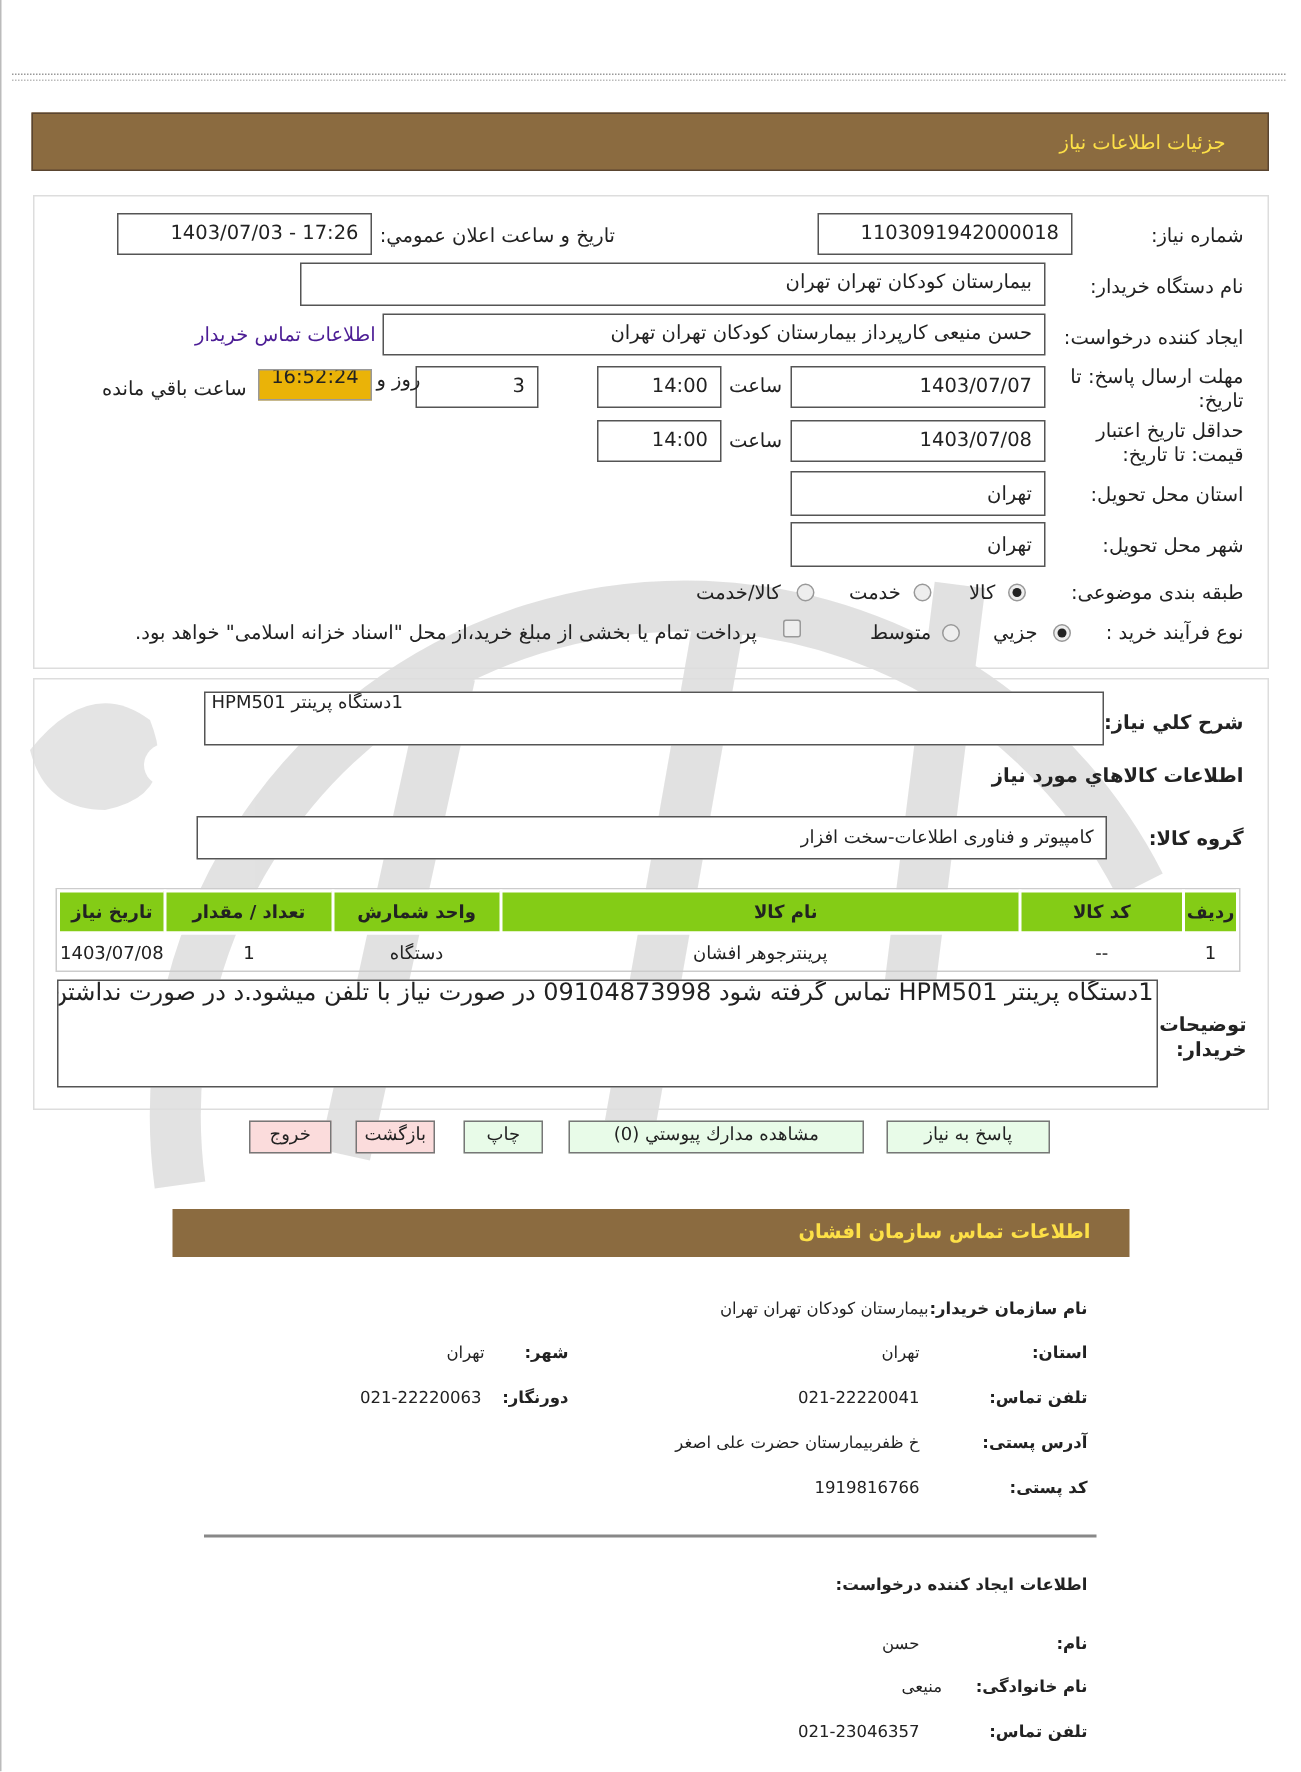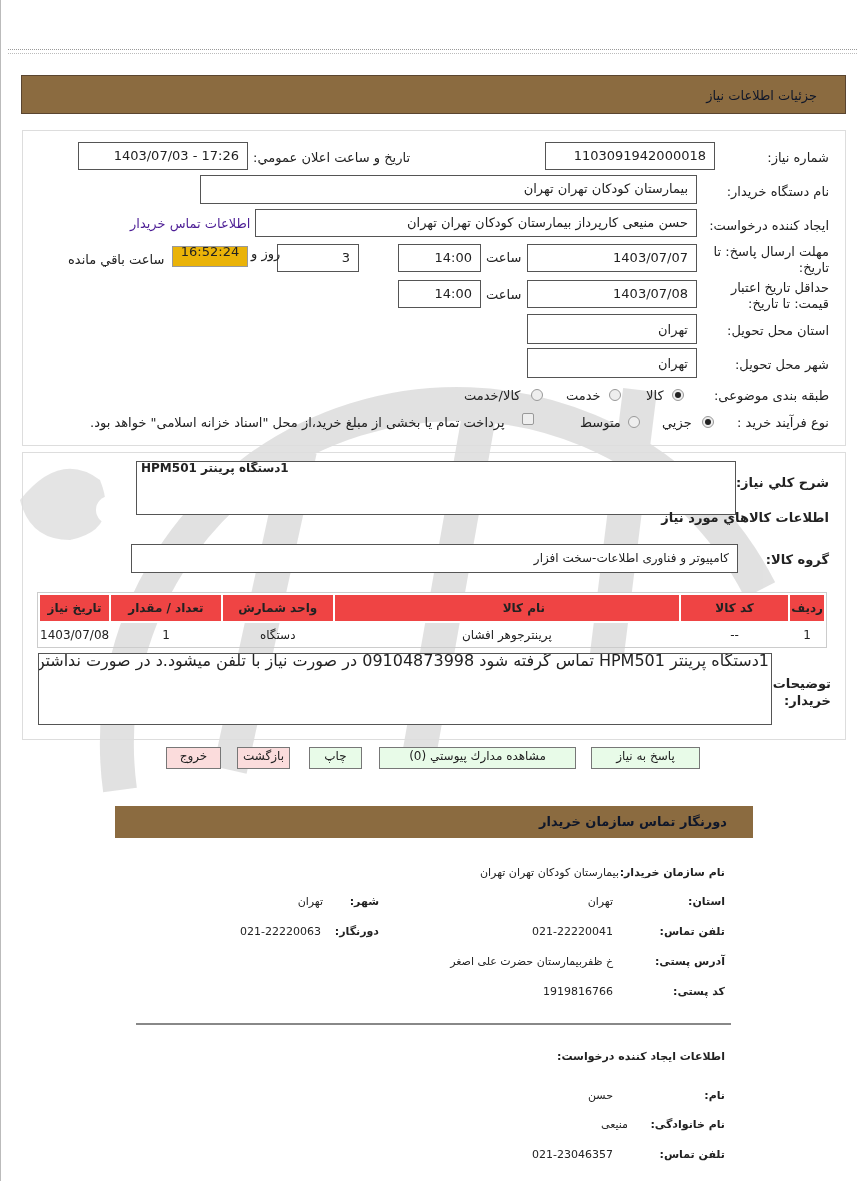--- a/index.html
+++ b/index.html
@@ -2,34 +2,34 @@
 <html><head>
 <meta charset="utf-8">
 <style>
   html, body { margin:0; padding:0; background:#fff; }
   body { width:867px; height:1181px; position:relative; overflow:hidden;
          font-family:"DejaVu Sans", sans-serif; font-size:12px; color:#222; }
   .abs { position:absolute; }
   .left-rule { left:0; top:0; width:1px; height:1181px; background:#bbb; }
   .top-rule { left:8px; top:49px; width:849px; height:3px;
               border-top:1px dotted #999; border-bottom:1px dotted #bbb; }
-  .brown-bar { background:#8B6B40; color:#0f172a; }
+  .brown-bar { background:#8B6B40; color:#fde047; }
   .header1 { left:21px; top:75px; width:825px; height:39px; border:1px solid #5a4530;
              box-sizing:border-box; }
   .header1 span { position:absolute; right:28px; top:12px; font-size:13px; }
   .panel { border:1px solid #ddd; box-sizing:border-box; background:transparent; }
   .lbl { font-size:13px; color:#222; white-space:nowrap; direction:rtl; text-align:right; }
   .box { border:1px solid #555; box-sizing:border-box; background:#fff; font-size:13px;
          direction:rtl; text-align:right; padding:0 8px; line-height:26px; white-space:nowrap; overflow:hidden; }
   .ltr { direction:ltr; text-align:right; }
   .radio { width:12px; height:12px; border-radius:50%; border:1px solid #999; background:#eee; box-sizing:border-box; }
   .radio.on::after { content:""; position:absolute; left:2px; top:2px; width:6px; height:6px; border-radius:50%; background:#222; }
   .chk { width:12px; height:12px; border:1px solid #999; background:#eee; border-radius:2px; box-sizing:border-box; }
   .link { color:#4c1d95; font-size:13px; }
-  .tbl th { background:#ef4444; font-weight:bold; font-size:12px; height:24px; border:2px solid #fff; }
+  .tbl th { background:#84cc16; font-weight:bold; font-size:12px; height:24px; border:2px solid #fff; }
   .tbl td { font-size:12px; text-align:center; height:22px; }
   .btn { border:1px solid #777; box-sizing:border-box; height:22px; font-size:12px; text-align:center;
          line-height:16px; }
   .btn.green { background:#e8fbe8; }
   .btn.pink { background:#fbdcdc; }
   .clbl { font-weight:bold; font-size:11px; white-space:nowrap; direction:rtl; }
   .cval { font-size:11px; white-space:nowrap; direction:rtl; }
   .watermark { pointer-events:none; }
 </style>
 </head>
@@ -99,21 +99,21 @@
 <div class="abs lbl" style="right:38px;top:415px;">نوع فرآیند خرید :</div>
 <div class="abs radio on" style="left:702px;top:416px;"></div>
 <div class="abs lbl" style="left:662px;top:415px;">جزيي</div>
 <div class="abs radio" style="left:628px;top:416px;"></div>
 <div class="abs lbl" style="left:580px;top:415px;">متوسط</div>
 <div class="abs chk" style="left:522px;top:413px;"></div>
 <div class="abs lbl" style="left:90px;top:415px;">پرداخت تمام یا بخشی از مبلغ خرید،از محل "اسناد خزانه اسلامی" خواهد بود.</div>
 
 <div class="abs panel" style="left:22px;top:452px;width:824px;height:288px;"></div>
 <div class="abs lbl" style="right:38px;top:475px;font-weight:bold;font-size:13px;">شرح کلي نياز:</div>
-<div class="abs box" style="left:136px;top:461px;width:600px;height:54px;line-height:12px;padding-top:0;font-size:12px;text-align:left;direction:rtl;font-weight:bold;">
+<div class="abs box" style="left:136px;top:461px;width:600px;height:36px;line-height:12px;padding-top:0;font-size:12px;text-align:left;direction:rtl;">
     <span style="position:absolute;left:4px;top:0;">1دستگاه پرينتر HPM501</span>
   </div>
 <div class="abs lbl" style="right:38px;top:510px;font-weight:bold;font-size:13px;">اطلاعات کالاهاي مورد نياز</div>
 <div class="abs lbl" style="right:38px;top:552px;font-weight:bold;font-size:13px;">گروه کالا:</div>
 <div class="abs box" style="left:131px;top:544px;width:607px;height:29px;font-size:12px;">کامپیوتر و فناوری اطلاعات-سخت افزار</div>
 
 <div class="abs" style="left:37px;top:592px;width:790px;height:56px;border:1px solid #ccc;box-sizing:border-box;">
   <table class="tbl" style="width:100%;border-collapse:collapse;direction:rtl;">
     <thead>
       <tr>
@@ -142,21 +142,21 @@
 <div class="abs lbl" style="right:36px;top:693px;font-weight:bold;font-size:13px;">خریدار:</div>
 <div class="abs box" style="left:38px;top:653px;width:734px;height:72px;line-height:14px;font-size:16px;padding:0 2px;">1دستگاه پرینتر HPM501 تماس گرفته شود 09104873998 در صورت نیاز با تلفن میشود.د در صورت نداشتن اصالت کالا عودت داده باشد</div>
 
 <div class="abs btn green" style="left:591px;top:747px;width:109px;">پاسخ به نیاز</div>
 <div class="abs btn green" style="left:379px;top:747px;width:197px;">مشاهده مدارك پیوستي (0)</div>
 <div class="abs btn green" style="left:309px;top:747px;width:53px;">چاپ</div>
 <div class="abs btn pink" style="left:237px;top:747px;width:53px;">بازگشت</div>
 <div class="abs btn pink" style="left:166px;top:747px;width:55px;">خروج</div>
 
 <div class="abs brown-bar" style="left:115px;top:806px;width:638px;height:32px;">
-  <span style="position:absolute;right:26px;top:8px;font-weight:bold;font-size:13px;">دورنگار تماس سازمان خریدار</span>
+  <span style="position:absolute;right:26px;top:8px;font-weight:bold;font-size:13px;">اطلاعات تماس سازمان افشان</span>
 </div>
 
 <div class="abs clbl" style="right:142px;top:866px;">نام سازمان خریدار:</div>
 <div class="abs cval" style="right:248px;top:866px;">بیمارستان کودکان تهران تهران</div>
 
 <div class="abs clbl" style="right:142px;top:895px;">استان:</div>
 <div class="abs cval" style="right:254px;top:895px;">تهران</div>
 <div class="abs clbl" style="right:488px;top:895px;">شهر:</div>
 <div class="abs cval" style="right:544px;top:895px;">تهران</div>
 

